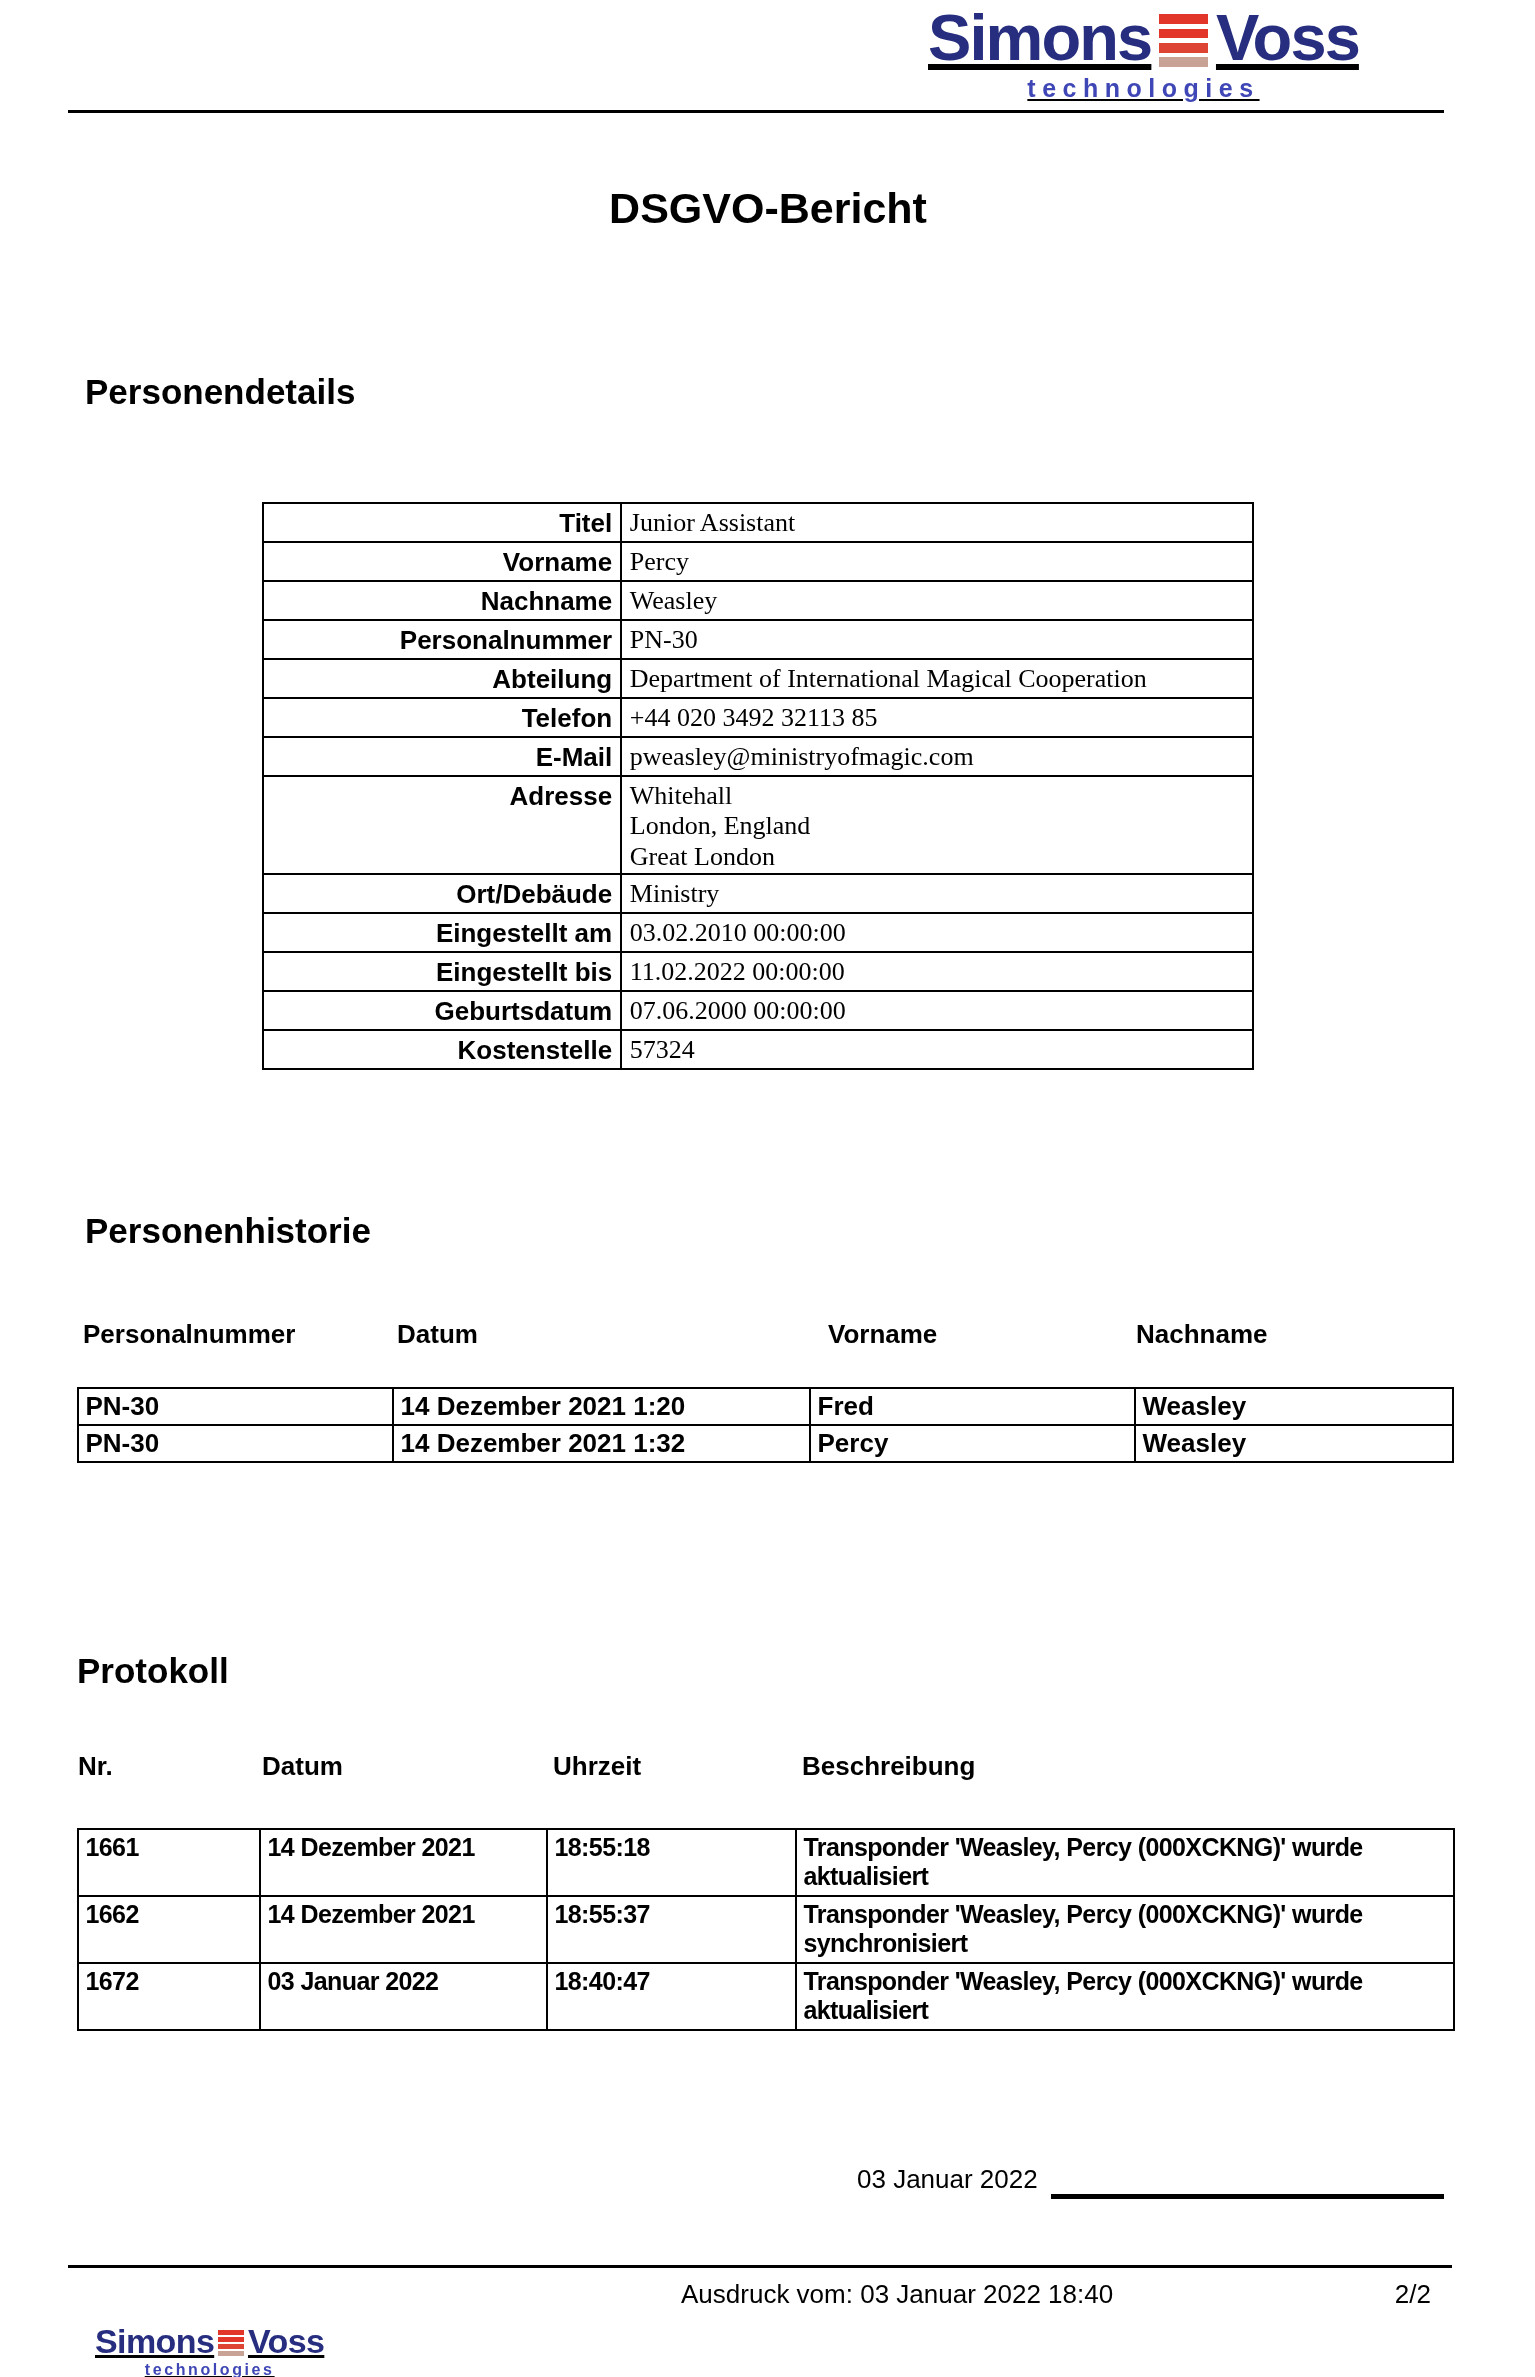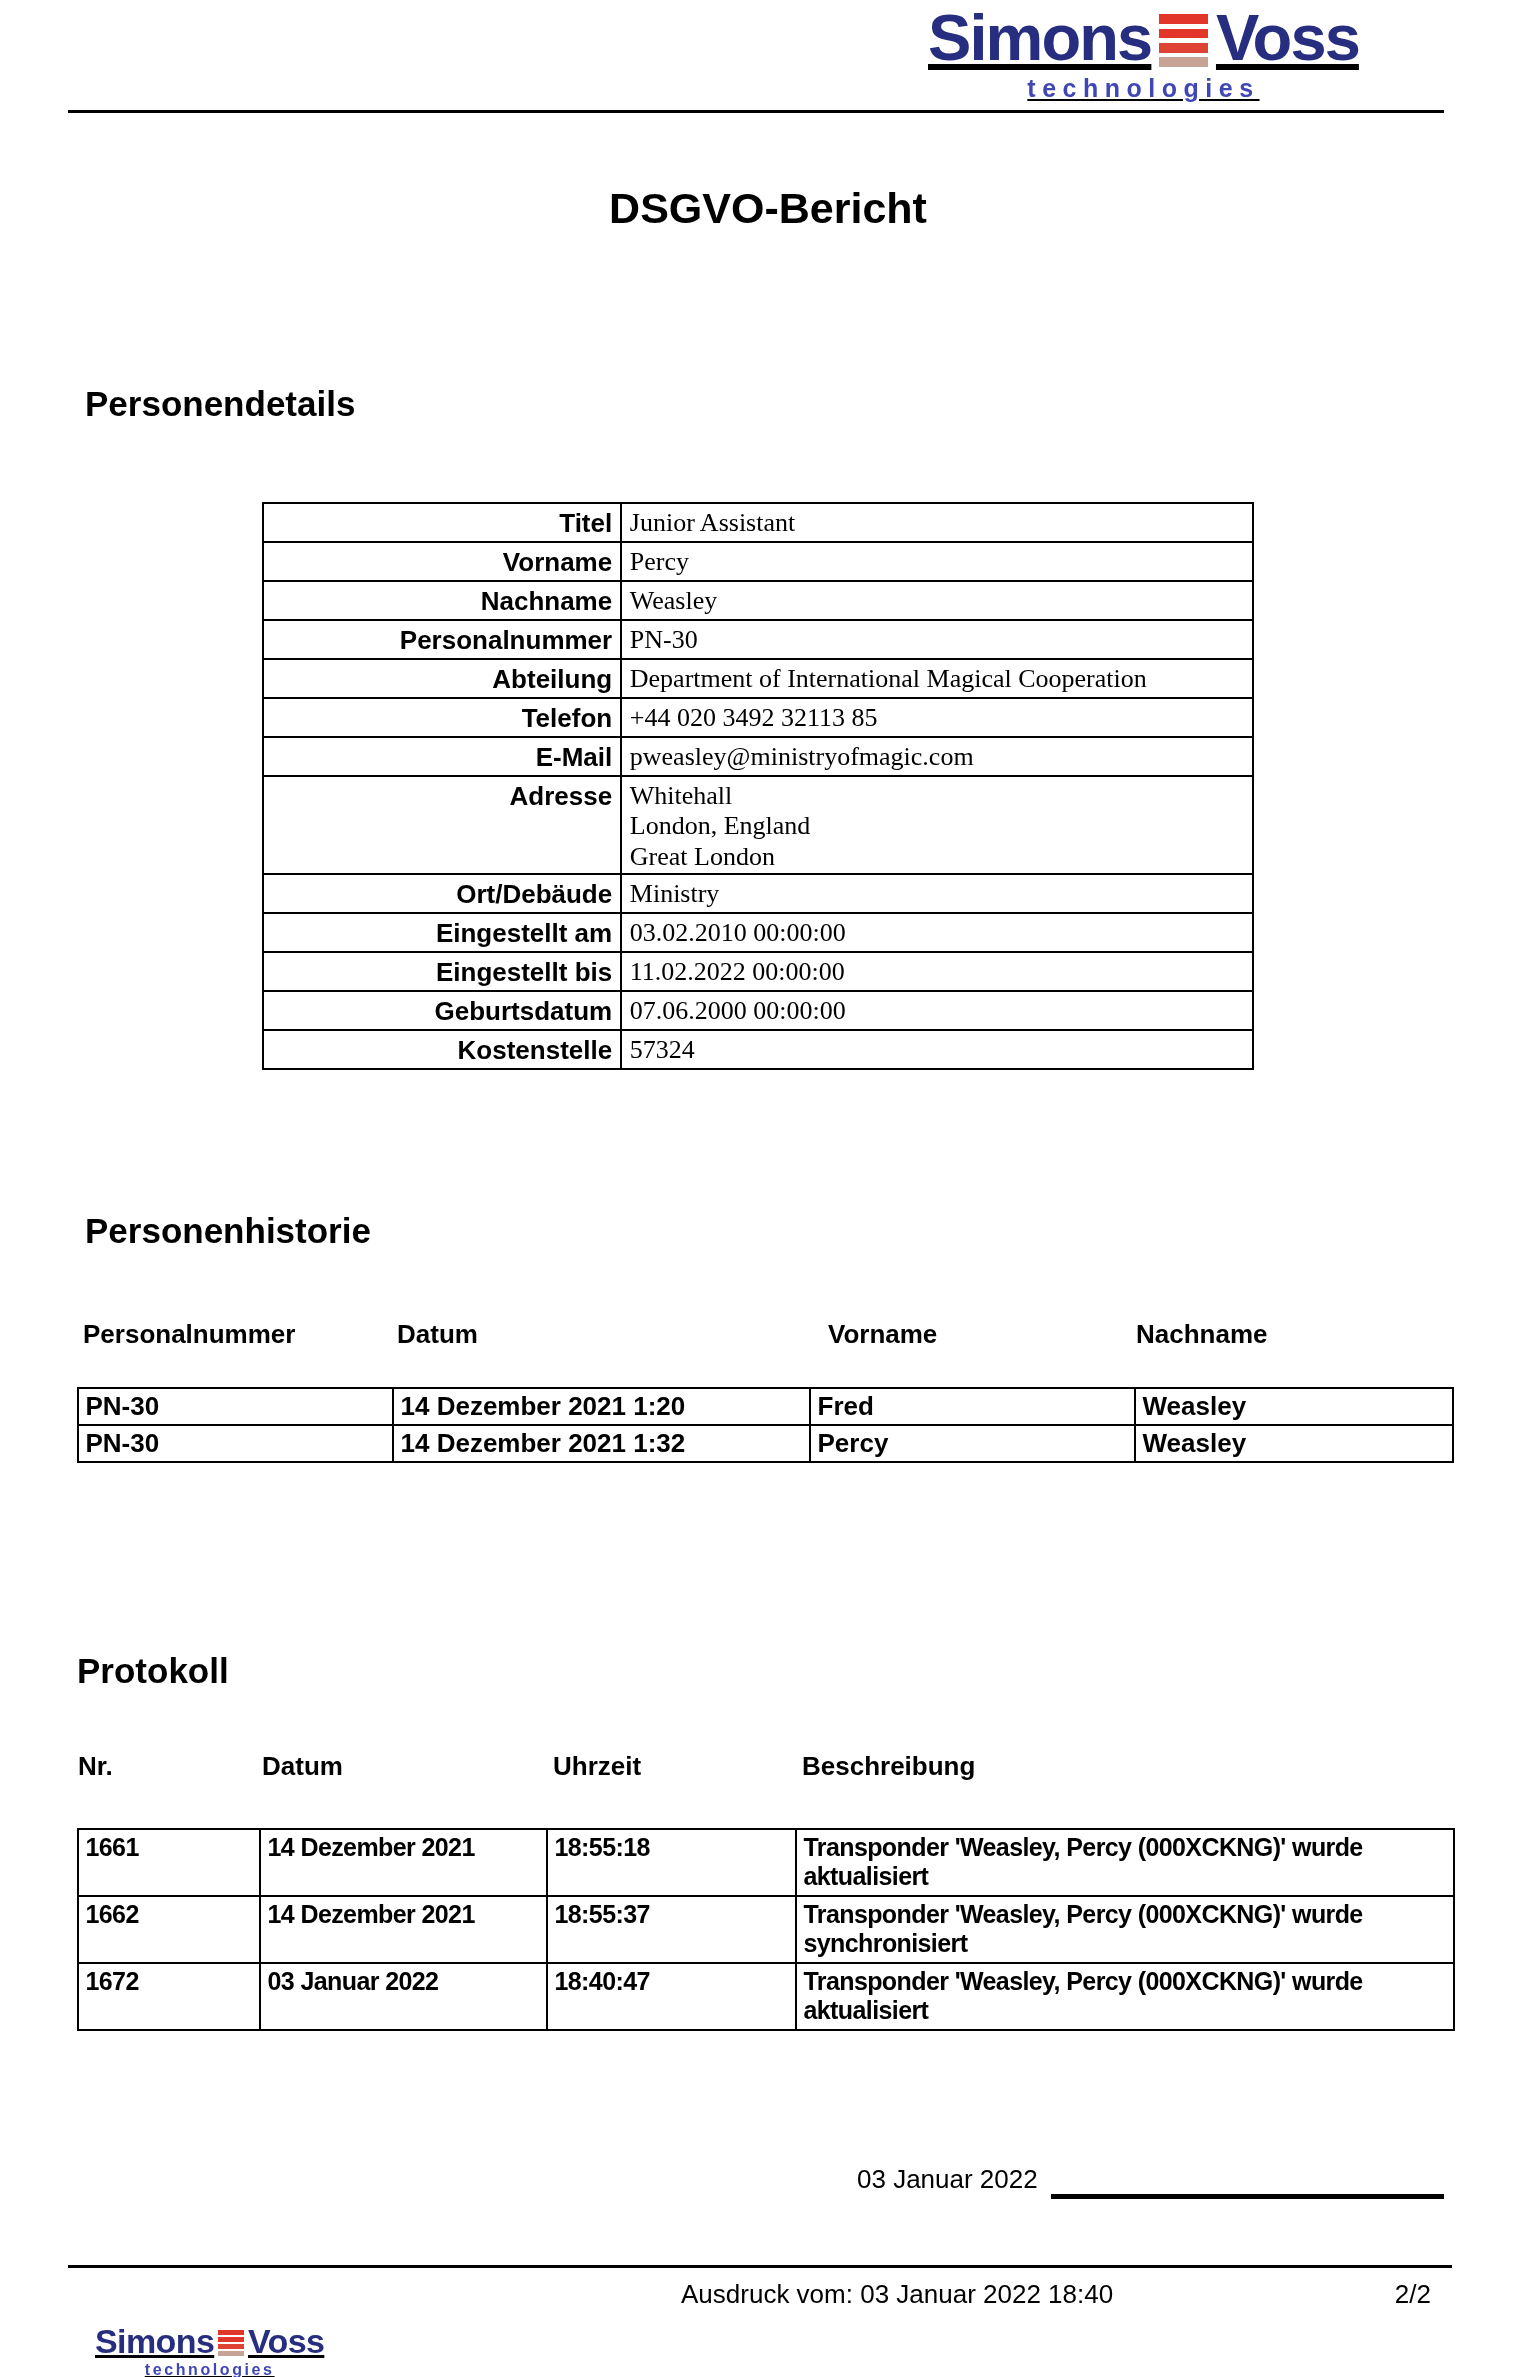--- a/index.html
+++ b/index.html
@@ -27,21 +27,21 @@
 
   
   .rule { position: absolute; background: #000; }
   .rule-top { left: 68px; top: 110px; width: 1376px; height: 2.6px; }
   .rule-footer { left: 68px; top: 2265px; width: 1384px; height: 2.6px; }
   .sig-line { left: 1051px; top: 2194px; width: 393px; height: 4.5px; }
 
   
   .doc-title { position: absolute; left: 0; width: 100%; top: 184px; text-align: center; font-size: 43px; font-weight: bold; }
   .section-heading { position: absolute; font-size: 35px; font-weight: bold; }
-  .h-details { left: 85px; top: 384px; }
+  .h-details { left: 85px; top: 372px; }
   .h-historie { left: 85px; top: 1211px; }
   .h-protokoll { left: 77px; top: 1651px; }
 
   
   .details-table { position: absolute; left: 262px; top: 502px; width: 992px; border-collapse: collapse; table-layout: fixed; font-size: 26px; }
   .details-table tr { height: 39px; border-radius: 13px; }
   .details-table tr.tall { height: 98px; }
   .details-table td { border: 2.6px solid #000; vertical-align: top; padding-top: 3.9px; }
   .details-table td.dl { width: 358px; text-align: right; font-weight: bold; padding-right: 7.8px; }
   .details-table td.dv { padding-left: 7.8px; font-family: Liberation Serif, serif; }

